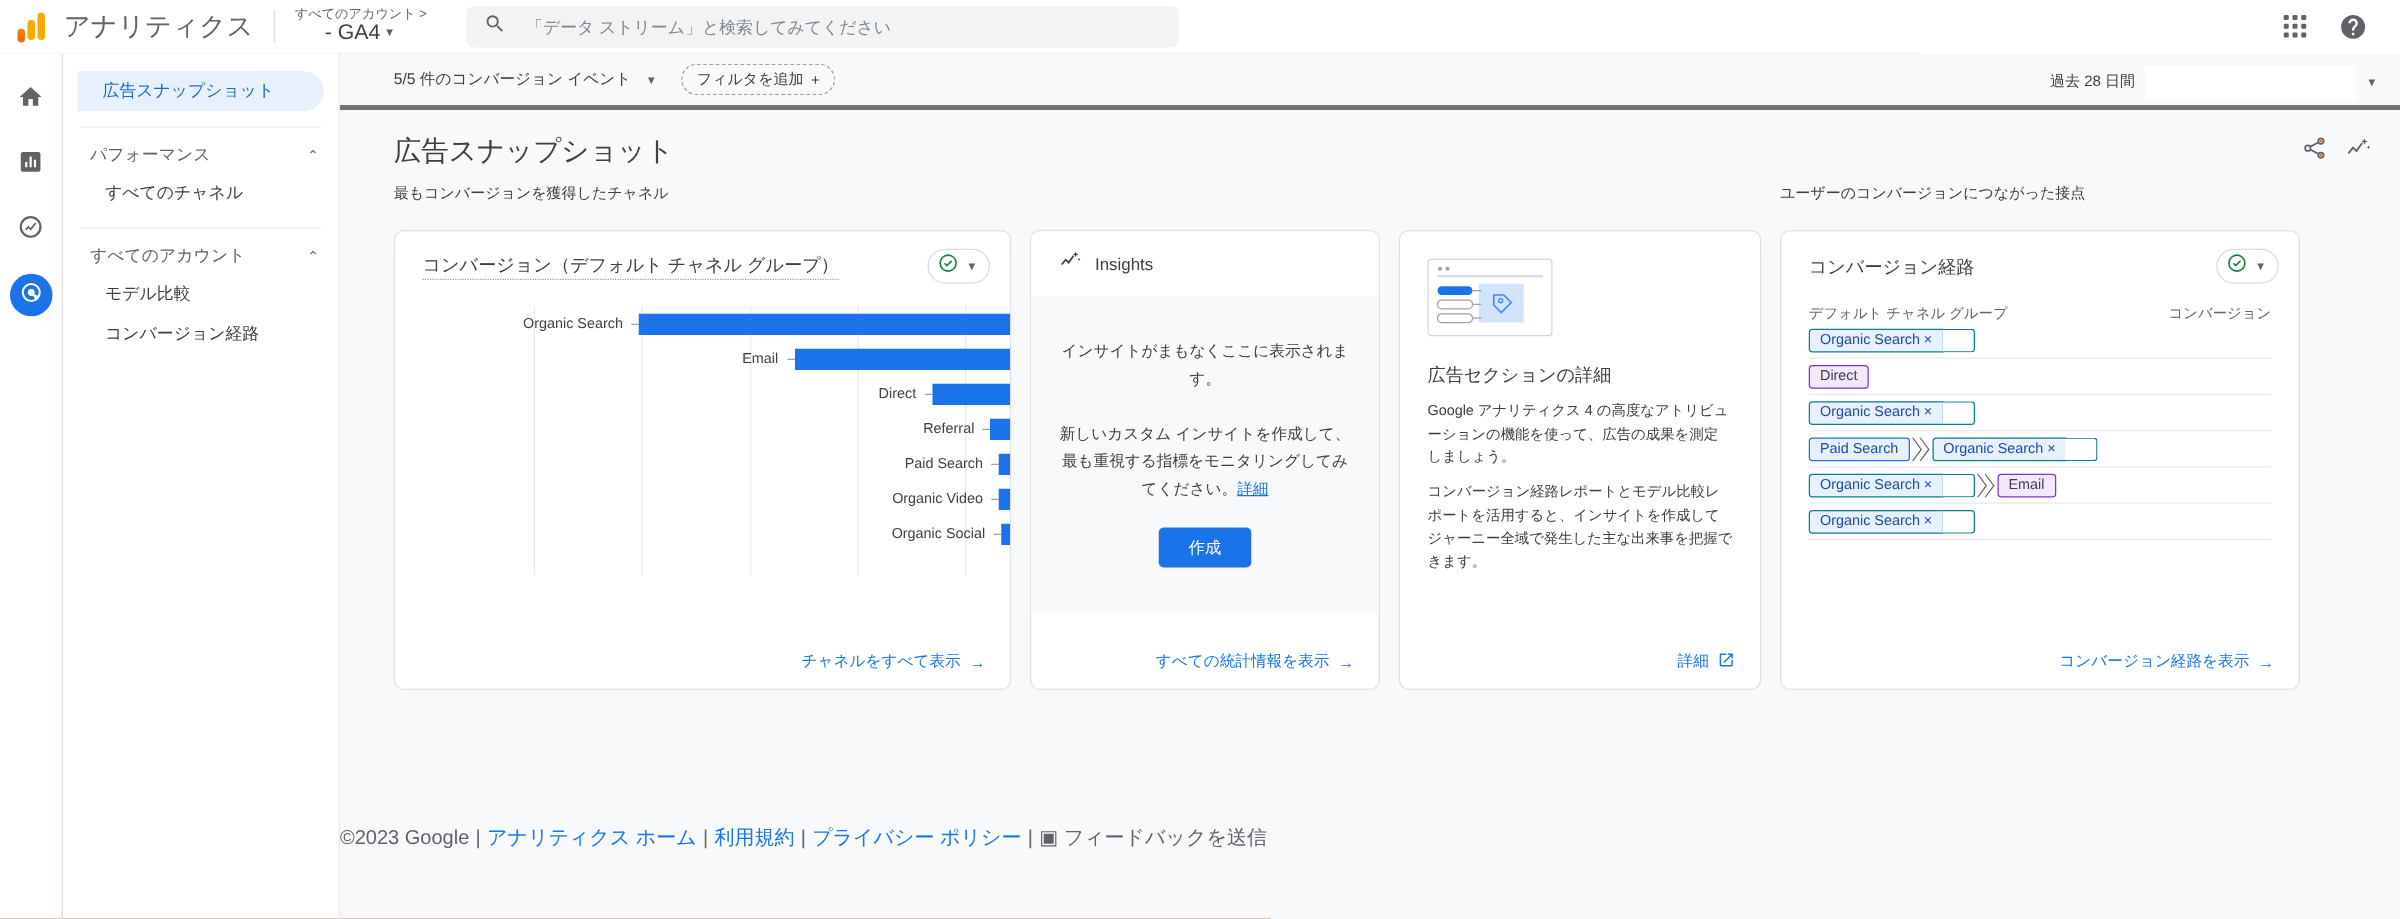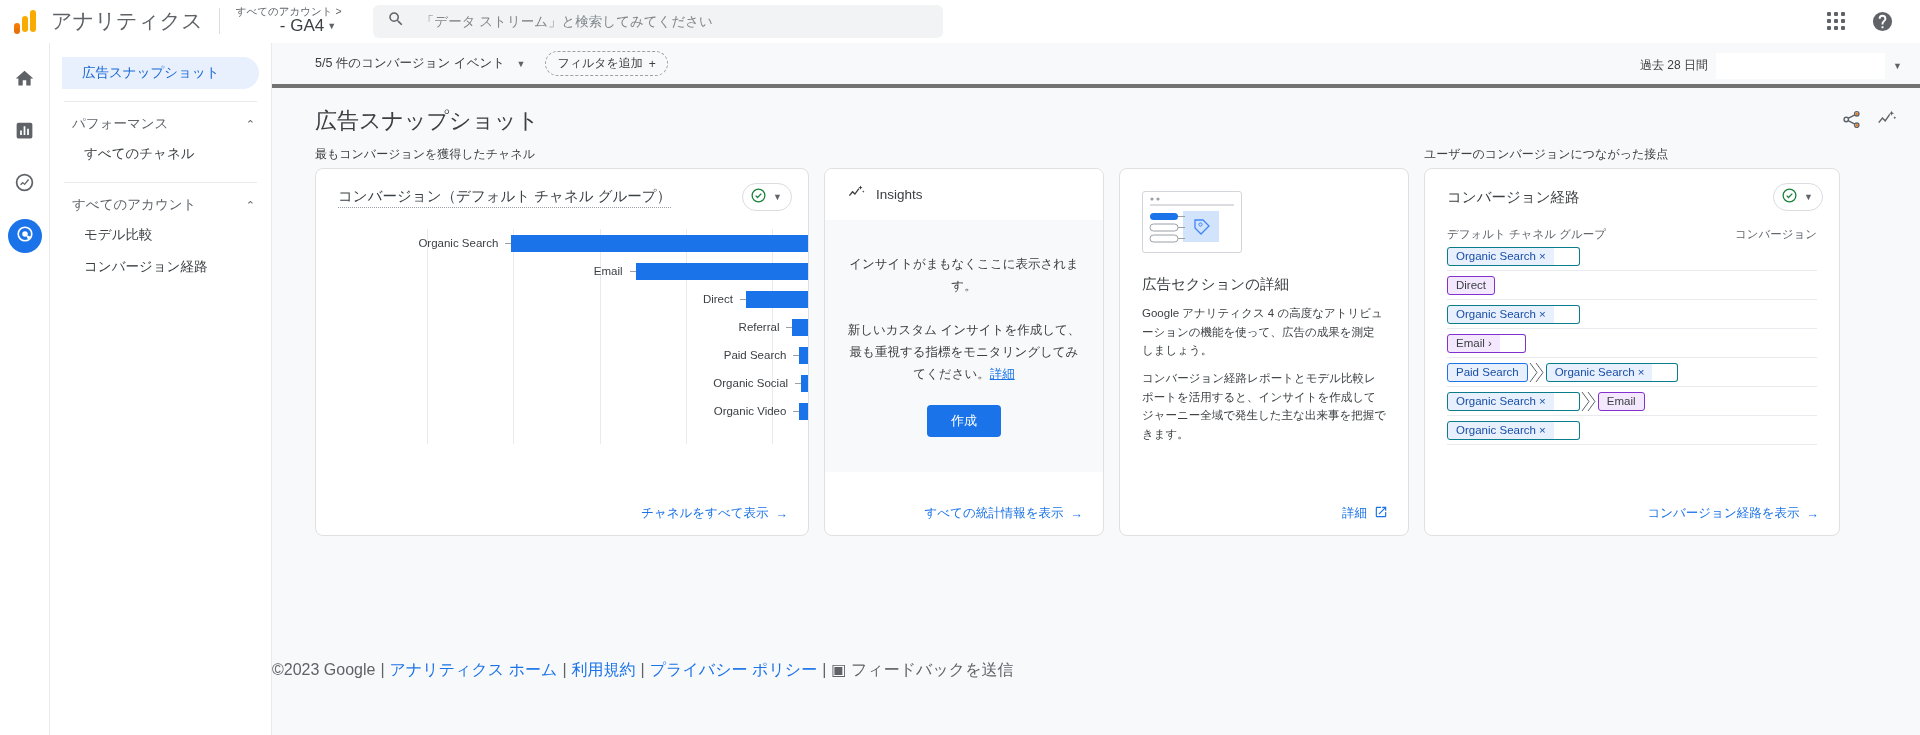--- a/index.html
+++ b/index.html
@@ -22,21 +22,21 @@
   .ga-logo { width: 26px; height: 26px; margin-left: 14px; margin-right: 11px; position: relative; flex: 0 0 auto; }
   .ga-logo i { position: absolute; bottom: 2px; border-radius: 2px; display:block; }
   .ga-logo i.b1 { left: 0;  width: 6px; height: 9px;  background: #f57c00; border-radius: 3px;}
   .ga-logo i.b2 { left: 8px; width: 6px; height: 16px; background: #f9ab00; border-radius: 3px;}
   .ga-logo i.b3 { left: 16px; width: 6px; height: 22px; background: #f9ab00; border-radius: 3px;}
   .ga-dot { position:absolute; left:0; bottom:0; width:6px; height:6px; border-radius:50%; background:#e8710a;}
   .brand { font-size: 21px; color: #5f6368; letter-spacing: .2px; white-space: nowrap; }
   .vdiv { width: 1px; height: 26px; background: #dadce0; margin: 0 16px; }
   .acct { display: flex; flex-direction: column; line-height: 1.1; min-width: 120px; }
   .acct-top { font-size: 10.5px; color: #5f6368; white-space: nowrap; }
-  .acct-bot { font-size: 17px; color: #3c4043; white-space: nowrap; margin-left: 44px; }
+  .acct-bot { font-size: 17px; color: #3c4043; white-space: nowrap; margin-left: 24px; }
   .acct-bot .caret { font-size: 9px; color:#5f6368; vertical-align: middle; margin-left:3px;}
   .searchwrap { margin-left: 17px; width: 570px; height: 33px; background: #f1f3f4; border-radius: 6px; display: flex; align-items: center; padding: 0 14px; }
   .searchwrap svg { flex: 0 0 auto; }
   .search-input { border: none; outline: none; background: transparent; font-size: 13.5px; color: #5f6368; margin-left: 14px; width: 100%; font-family: inherit; }
   .search-input::placeholder { color: #80868b; }
   .topbar-right { margin-left: auto; display: flex; align-items: center; gap: 6px; padding-right: 18px; }
   .icon-btn { width: 40px; height: 40px; border-radius: 50%; display: flex; align-items: center; justify-content: center; cursor: pointer; background: transparent; border: none; }
   .grid-dots { display: grid; grid-template-columns: repeat(3, 4px); grid-template-rows: repeat(3, 4px); gap: 3px; }
   .grid-dots span { width: 4px; height: 4px; background: #5f6368; border-radius: 1px; display:block; }
 
@@ -63,21 +63,21 @@
   .daterange { position: absolute; right: 18px; top: 6px; display: flex; align-items: center; width: 262px; height: 33px; }
   .dr-label { font-size: 12px; color: #3c4043; white-space: nowrap; }
   .dr-box { flex: 1; height: 26px; background: #fff; border: 1px solid #fff; margin-left: 8px; }
   .dr-caret { font-size: 9px; color: #5f6368; margin-left: 8px; }
 
   .titlerow { display: flex; align-items: center; padding: 18px 22px 10px 43px; }
   .page-title { font-size: 22px; color: #3c4043; font-weight: 400; }
   .title-actions { margin-left: auto; display: flex; gap: 14px; align-items: center; }
 
   .cards { display: flex; padding: 0 22px 0 43px; gap: 15px; align-items: flex-start; }
-  .col { display: flex; flex-direction: column; }
+  .col { display: flex; flex-direction: column; gap: 16px; }
   .col-label { font-size: 12px; color: #3c4043; margin-bottom: 6px; height: 16px; }
   .card { background: #fff; border: 1px solid #e0e0e0; border-radius: 8px; position: relative; }
 
   
   .c1 { width: 494px; height: 368px; }
   .card-head { display: flex; align-items: center; padding: 14px 16px 0 22px; }
   .card-title { font-size: 14.5px; color: #3c4043; border-bottom: 1px dotted #9aa0a6; padding-bottom: 1px; }
   .chip-sel { margin-left: auto; height: 28px; border: 1px solid #dadce0; border-radius: 14px; display:flex; align-items:center; gap:6px; padding: 0 9px 0 7px; cursor:pointer; }
   .chart-area { position: relative; margin: 18px 0 0 0; height: 215px; }
   .grid-line { position: absolute; top: 0; bottom: 0; width: 1px; background: #e8eaed; }
@@ -314,28 +314,28 @@
                   <div class="bar-label">Referral</div>
                   <div class="bar-tick"></div>
                   <div class="bar" style="width: 15.525px; background: rgb(26, 115, 232);"></div>
                 </div>
                 <div class="bar-row">
                   <div class="bar-label">Paid Search</div>
                   <div class="bar-tick"></div>
                   <div class="bar" style="width: 8.625px; background: rgb(26, 115, 232);"></div>
                 </div>
                 <div class="bar-row">
+                  <div class="bar-label">Organic Video</div>
+                  <div class="bar-tick"></div>
+                  <div class="bar" style="width: 8.625px; background: rgb(26, 115, 232);"></div>
+                </div>
+                <div class="bar-row">
                   <div class="bar-label">Organic Social</div>
                   <div class="bar-tick"></div>
                   <div class="bar" style="width: 6.9px; background: rgb(26, 115, 232);"></div>
-                </div>
-                <div class="bar-row">
-                  <div class="bar-label">Organic Video</div>
-                  <div class="bar-tick"></div>
-                  <div class="bar" style="width: 8.625px; background: rgb(26, 115, 232);"></div>
                 </div>
               </div>
           </div>
 
           <div class="card-foot">
             <span class="foot-link">
               <span>チャネルをすべて表示</span>
               <span>→</span>
             </span>
           </div>
@@ -434,26 +434,20 @@
                 </div>
               </div>
               <div class="path-row">
                 <div class="pgroup">
                   <span class="chip teal" style="border-radius: 3px 0px 0px 3px;">Organic Search ×</span>
                   <span class="chipbox teal"></span>
                 </div>
               </div>
               <div class="path-row">
                 <div class="pgroup">
-                  <span class="chip purple" style="border-radius: 3px 0px 0px 3px;">Email ›</span>
-                  <span class="chipbox purple"></span>
-                </div>
-              </div>
-              <div class="path-row">
-                <div class="pgroup">
                   <span class="chip blue">Paid Search</span>
                   <span class="arrowsep"><svg width="16" height="19" viewBox="0 0 16 19">
                       <path d="M1 0l7 9.5L1 19" fill="none" stroke="#5f6368" stroke-width="1"></path>
                       <path d="M7 0l7 9.5L7 19" fill="none" stroke="#5f6368" stroke-width="1"></path>
                     </svg></span>
                   <span class="chip teal" style="border-radius: 3px 0px 0px 3px;">Organic Search ×</span>
                   <span class="chipbox teal"></span>
                 </div>
               </div>
               <div class="path-row">

